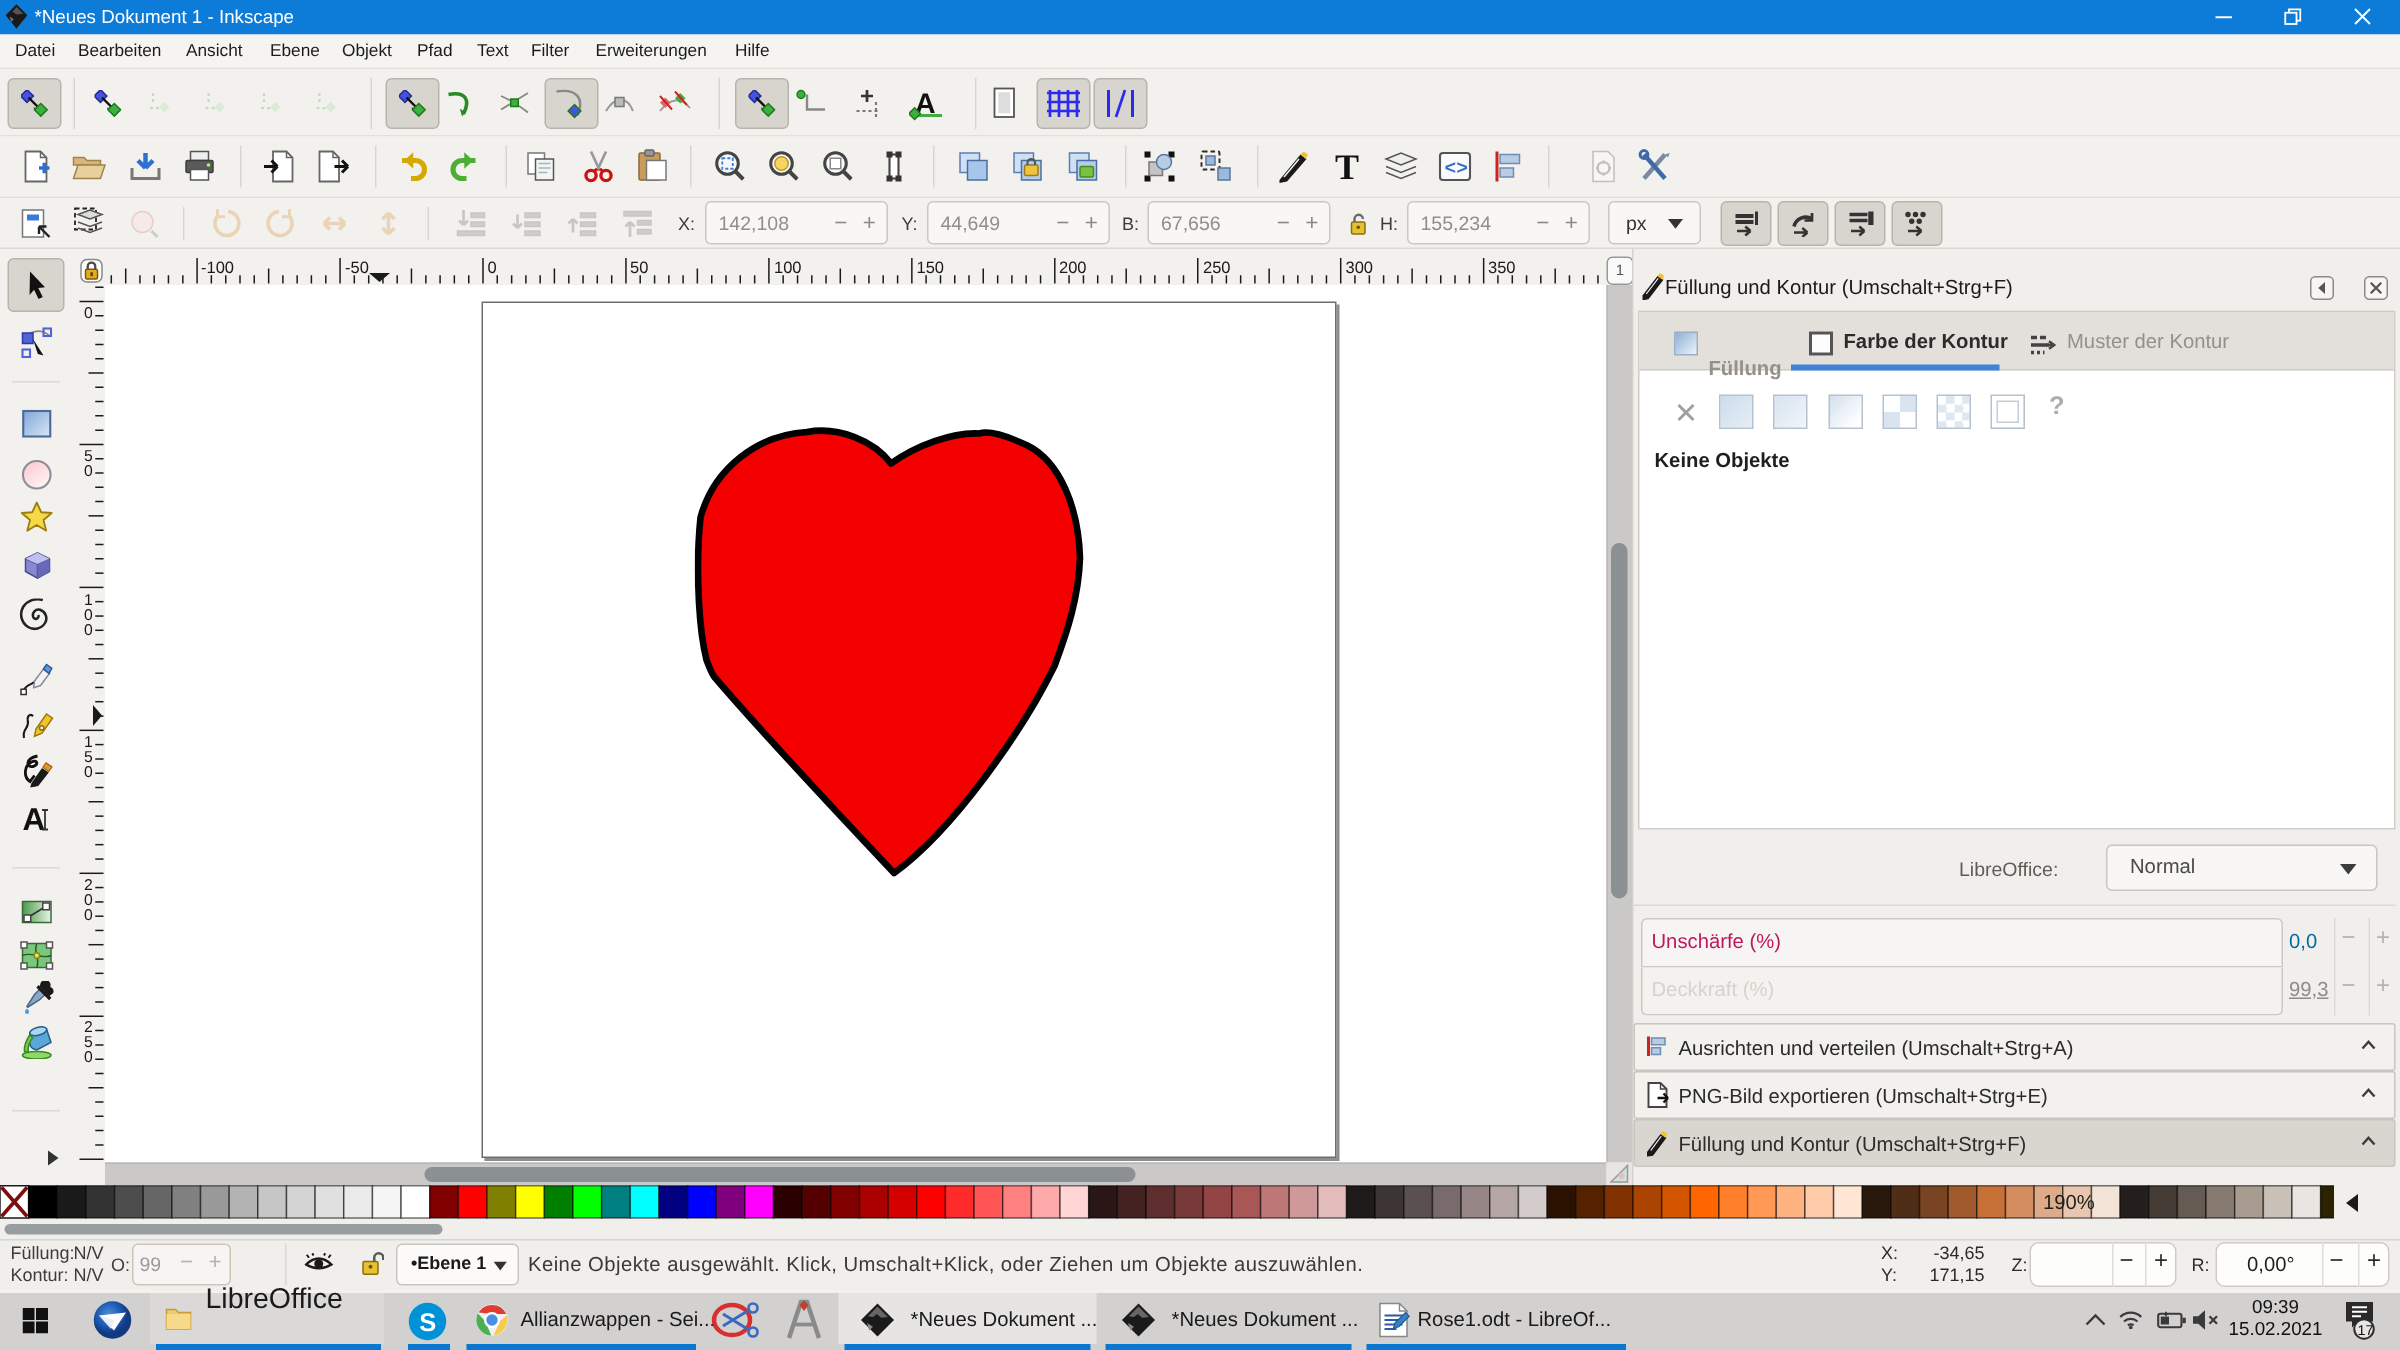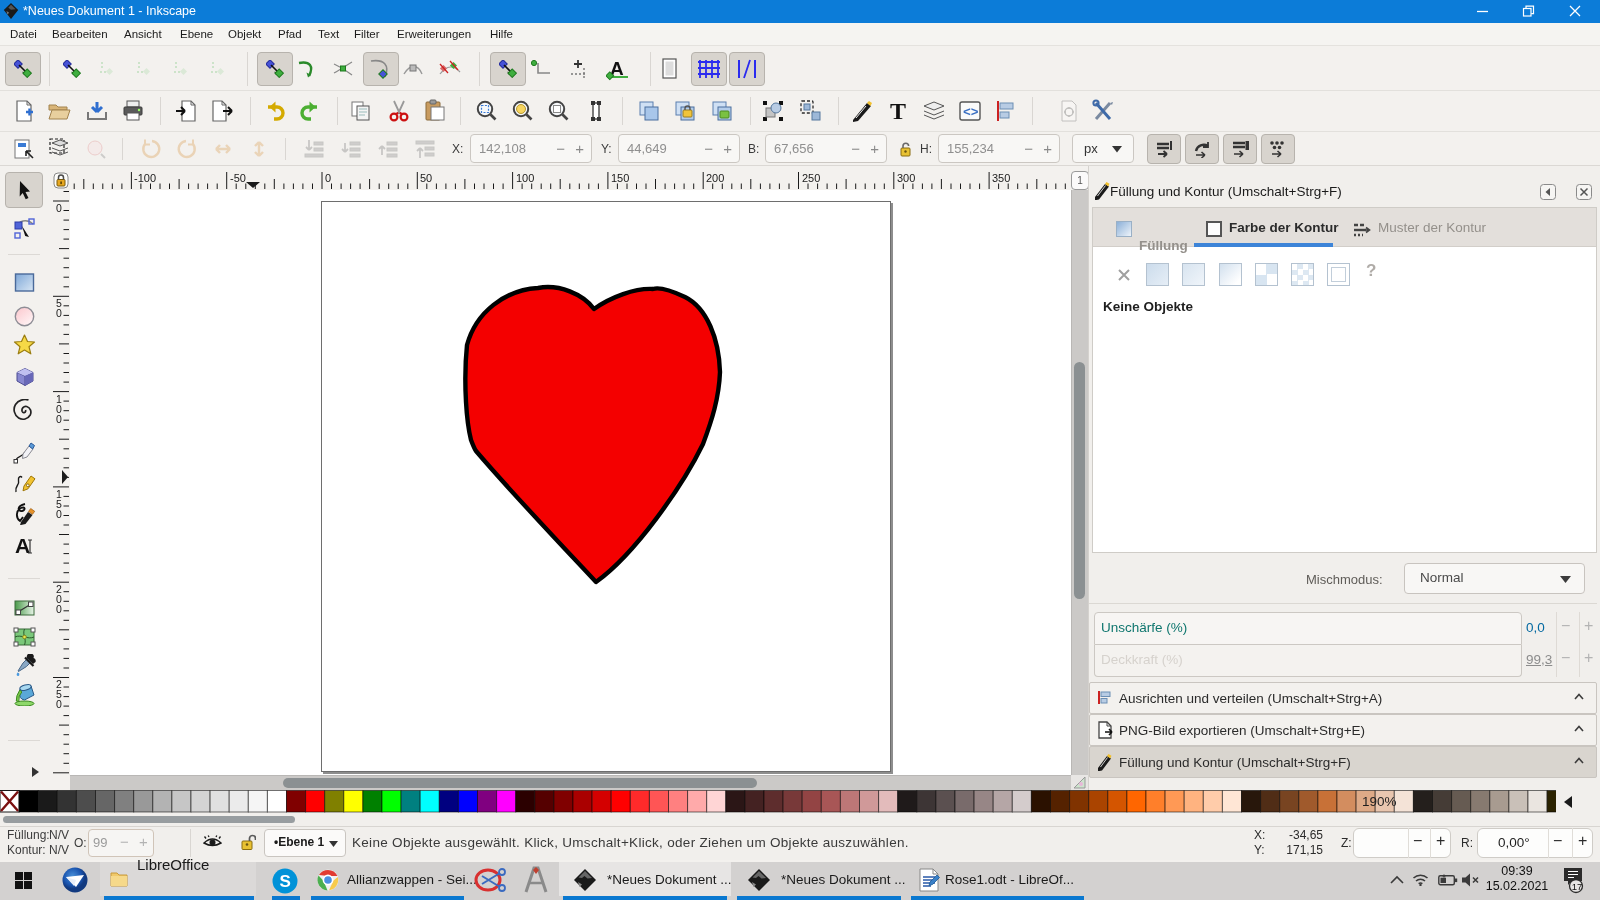--- a/index.html
+++ b/index.html
@@ -775,29 +775,29 @@
     <path d="M2 2 l10 10 M12 2 l-10 10" stroke="#a0a0a0" stroke-width="2"></path>
   </svg>
 <div class="abs" style="left:1146px;top:263px;width:23px;height:23px;border:1px solid #b4c2d0;background:linear-gradient(135deg,#ccdcec,#e6eef6);"></div>
 <div class="abs" style="left:1182px;top:263px;width:23px;height:23px;border:1px solid #b4c2d0;background:linear-gradient(135deg,#d8e4f0,#f0f5fa);"></div>
 <div class="abs" style="left:1219px;top:263px;width:23px;height:23px;border:1px solid #b4c2d0;background:linear-gradient(135deg,#d2e0ee 0%,#ffffff 85%);"></div>
 <div class="abs" style="left:1255px;top:263px;width:23px;height:23px;border:1px solid #b4c2d0;background:conic-gradient(#d8e5f1 0 25%,#fff 0 50%,#d8e5f1 0 75%,#fff 0);"></div>
 <div class="abs" style="left:1291px;top:263px;width:23px;height:23px;border:1px solid #b4c2d0;background:repeating-conic-gradient(#dde8f2 0 25%,#fff 0 50%) 0 0/11px 11px;"></div>
 <div class="abs" style="left:1327px;top:263px;width:23px;height:23px;border:1px solid #b4c2d0;background:#fff;box-shadow:inset 0 0 0 3px #fff, inset 0 0 0 4px #c2cedA;"></div>
 <div class="abs" style="left:1366px;top:261px;font-size:17px;font-weight:bold;color:#b0aca8;">?</div>
 <div class="abs" style="left:1103px;top:299px;font-size:13.5px;font-weight:bold;color:#1f1f1f;">Keine Objekte</div>
-<div class="abs" style="left:1306px;top:572px;font-size:13px;color:#5f5c58;">Mischmodus:</div>
+<div class="abs" style="left:1306px;top:572px;font-size:13px;color:#5f5c58;">LibreOffice:</div>
 <div class="abs" style="left:1404px;top:563px;width:181px;height:31px;background:#f8f7f5;border:1px solid #c8c4bf;border-radius:4px;"></div>
 <div class="abs" style="left:1420px;top:570px;font-size:13.5px;color:#4a4a4a;">Normal</div>
 <svg class="abs" style="left:1560px;top:576px;" width="11" height="8" viewBox="0 0 11 8">
     <path d="M0 0 h11 l-5.5 7 z" fill="#3c3c3c"></path>
   </svg>
 <div class="abs" style="left:1089px;top:603px;width:508px;height:1px;background:#dbd8d3;"></div>
 <div class="abs" style="left:1094px;top:612px;width:428px;height:33px;background:#f7f5f3;border:1px solid #ccc8c3;border-radius:4px 4px 0 0;"></div>
-<div class="abs" style="left:1101px;top:620px;font-size:13.5px;color:#0f766e;">Unschärfe (%)</div>
+<div class="abs" style="left:1101px;top:620px;font-size:13.5px;color:#be185d;">Unschärfe (%)</div>
 <div class="abs" style="left:1526px;top:620px;font-size:13.5px;color:#0369a1;">0,0</div>
 <div class="abs" style="left:1094px;top:645px;width:428px;height:32px;background:#f4f2ef;border:1px solid #ccc8c3;border-top:none;border-radius:0 0 4px 4px;"></div>
 <div class="abs" style="left:1101px;top:652px;font-size:13.5px;color:#d6d2cd;">Deckkraft (%)</div>
 <div class="abs" style="left:1526px;top:652px;font-size:13.5px;color:#8c8c8c;text-decoration:underline;">99,3</div>
 <div class="abs" style="left:1561px;top:617px;font-size:16px;color:#b3b3b3;">−</div>
 <div class="abs" style="left:1584px;top:617px;font-size:16px;color:#b3b3b3;">+</div>
 <div class="abs" style="left:1561px;top:649px;font-size:16px;color:#b3b3b3;">−</div>
 <div class="abs" style="left:1584px;top:649px;font-size:16px;color:#b3b3b3;">+</div>
 <div class="abs" style="left:1556px;top:612px;width:1px;height:65px;background:#dedad5;"></div>
 <div class="abs" style="left:1579px;top:612px;width:1px;height:65px;background:#dedad5;"></div>
@@ -989,21 +989,21 @@
     <circle cx="13" cy="13" r="12.5" fill="url(#tb1)"></circle>
     <path d="M4 10 L22 8 L14 20 Z" fill="#fff"></path>
     <path d="M4 10 L14 13 L12 19 Z" fill="#e8eef8"></path>
   </svg>
 <div class="abs" style="left:100px;top:862px;width:156px;height:34px;background:#dbd9d8;"></div>
 <div class="abs" style="left:104px;top:896px;width:150px;height:4px;background:#0a78d0;"></div>
 <svg class="abs" style="left:110px;top:871px;" width="18" height="16" viewBox="0 0 18 16">
     <path d="M1 2 h6 l2 2 h8 v11 h-16 z" fill="#f0c96a" stroke="#c89a3a"></path>
     <path d="M1 5 h16 v10 h-16 z" fill="#f6d98a"></path>
   </svg>
-<div class="abs" style="left:137px;top:856px;font-size:15px;color:#1a1a1a;">LibreOffice</div>
+<div class="abs" style="left:137px;top:856px;font-size:19px;color:#1a1a1a;">LibreOffice</div>
 <div class="abs" style="left:272px;top:896px;width:28px;height:4px;background:#0a78d0;"></div>
 <svg class="abs" style="left:272px;top:868px;" width="26" height="26" viewBox="0 0 26 26">
     <circle cx="13" cy="13" r="12.5" fill="#0092d8"></circle>
     <text x="7.5" y="19" font-size="17" font-weight="bold" fill="#fff" font-family="Liberation Sans">S</text>
   </svg>
 <div class="abs" style="left:311px;top:896px;width:153px;height:4px;background:#0a78d0;"></div>
 <svg class="abs" style="left:317px;top:869px;" width="22" height="22" viewBox="0 0 22 22">
     <circle cx="11" cy="11" r="10.5" fill="#f1f1f1"></circle>
     <path d="M11 1 A10.5 10.5 0 0 1 20.5 7 L11 7 Z" fill="#e23b32"></path>
     <path d="M20.8 8 A10.5 10.5 0 0 1 12 21.3 L16.5 11.5 Z" fill="#f7cb4d"></path>

